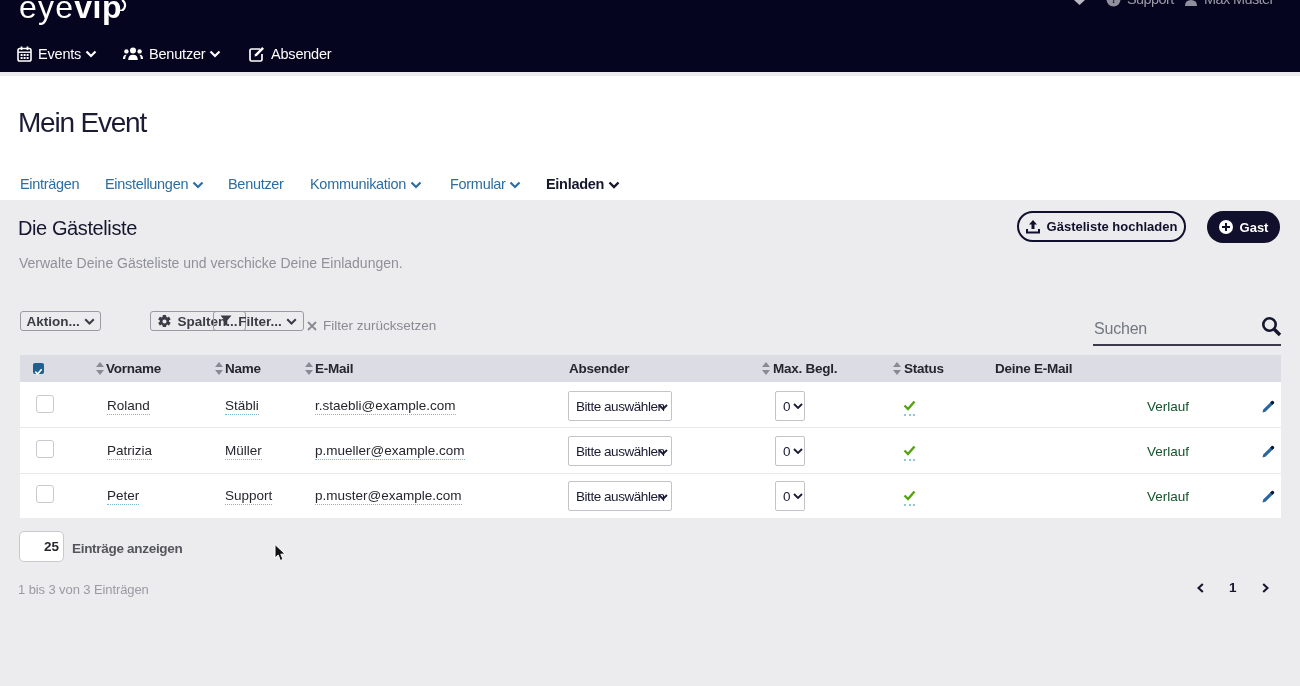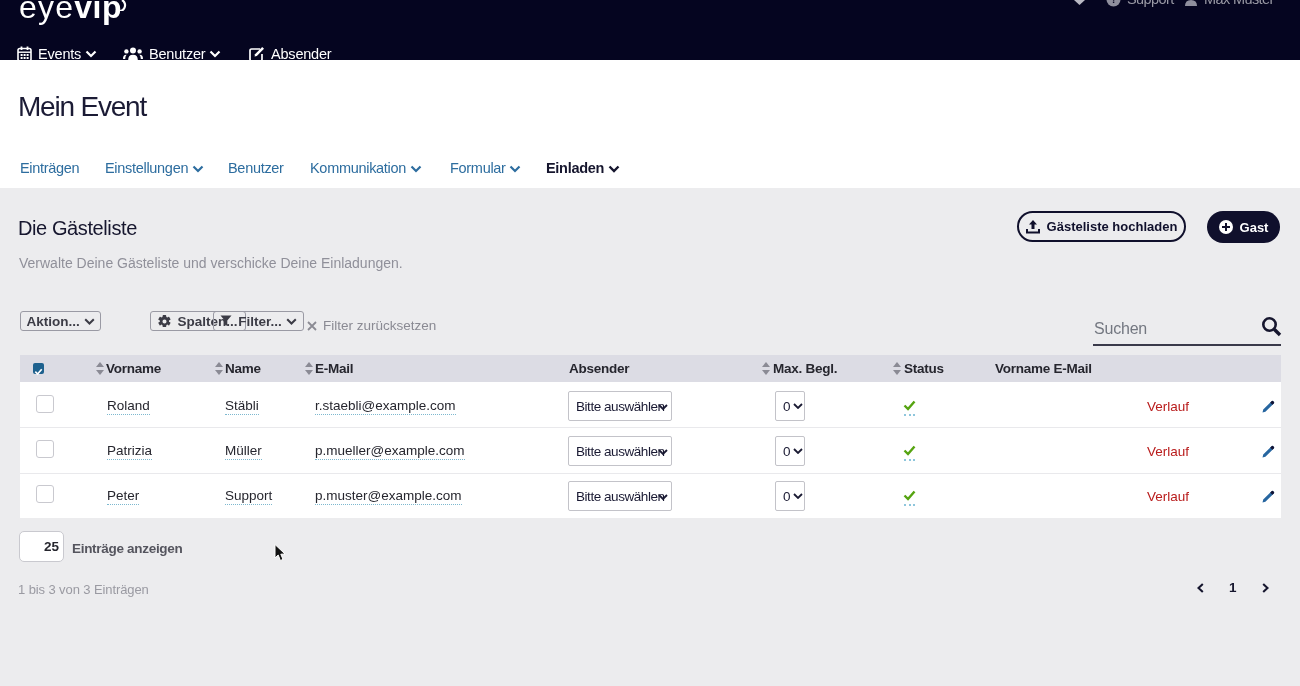--- a/index.html
+++ b/index.html
@@ -12,21 +12,21 @@
   .topbar { position:absolute; left:0; top:0; width:1300px; height:72px; background:#050520; }
   .logo { position:absolute; left:19px; top:-11px; color:#fff; font-size:32px; letter-spacing:1.2px; font-weight:400; }
   .logo b { font-weight:700; letter-spacing:0.5px; }
   .logoarc { position:absolute; left:115px; top:0; }
   .navitem { position:absolute; top:40px; height:28px; display:flex; align-items:center; color:#fff; font-size:14.5px; letter-spacing:-0.2px; font-weight:400; }
   .navitem svg { margin-right:6px; }
   .chev { margin-left:4px; }
   .topright { position:absolute; top:-9px; color:#9a9aa5; font-size:14.5px; letter-spacing:-0.6px; white-space:nowrap; }
 
   
-  .whitesec { position:absolute; left:0; top:60px; width:1300px; height:128px; background:#ffffff; }
+  .whitesec { position:absolute; left:0; top:76px; width:1300px; height:128px; background:#ffffff; }
   h1 { position:absolute; left:18px; top:31px; font-size:28px; font-weight:400; color:#1b1b35; letter-spacing:-1.2px; }
   .tab { position:absolute; top:100px; font-size:14.5px; letter-spacing:-0.3px; color:#2d6d9f; white-space:nowrap; }
   .tab.active { color:#16162e; font-weight:700; }
 
   
   .graysec { position:absolute; left:0; top:200px; width:1300px; height:486px; background:#ececee; }
   h2 { position:absolute; left:18px; top:17px; font-size:20px; font-weight:400; letter-spacing:-0.4px; color:#16162e; }
   .subtitle { position:absolute; left:19px; top:55px; font-size:14px; color:#90909a; }
   .btn-outline { position:absolute; left:1017px; top:11px; width:169px; height:31px; border:2px solid #10102c; border-radius:16px; background:transparent; color:#10102c; font-weight:700; font-size:13px; display:flex; align-items:center; justify-content:center; font-family:inherit; }
   .btn-solid { position:absolute; left:1207px; top:11px; width:73px; height:32px; border:none; border-radius:16px; background:#10102c; color:#fff; font-weight:700; font-size:13px; display:flex; align-items:center; justify-content:center; font-family:inherit; }
@@ -47,21 +47,21 @@
   .hcell { position:absolute; top:161px; font-size:13.5px; letter-spacing:-0.25px; font-weight:700; color:#26262e; white-space:nowrap; }
   .sort { position:absolute; top:162px; width:8px; height:13px; }
   .sort:before { content:""; position:absolute; left:0; top:0; border-left:4px solid transparent; border-right:4px solid transparent; border-bottom:5px solid #8a8a94; }
   .sort:after { content:""; position:absolute; left:0; bottom:0; border-left:4px solid transparent; border-right:4px solid transparent; border-top:5px solid #8a8a94; }
   .cell { position:absolute; font-size:13.5px; color:#26262e; white-space:nowrap; }
   .dotted { border-bottom:1px dotted #7db8cf; padding-bottom:1px; }
   .cb { position:absolute; width:18px; height:18px; border:1px solid #c9c9cf; border-radius:3px; background:#fff; }
   .cb-checked { position:absolute; left:33px; top:163px; width:11px; height:11px; background:#1e618e; border-radius:2px; }
   .sel { position:absolute; border:1px solid #c3c3c9; border-radius:2px; background:#fff; font-size:13.5px; color:#1a1a33; display:flex; align-items:center; padding-left:7px; overflow:hidden; white-space:nowrap; letter-spacing:-0.45px; }
   .selchev { position:absolute; right:3px; top:12px; }
-  .verlauf { color:#b91c1c; font-size:13.5px; position:absolute; }
+  .verlauf { color:#14532d; font-size:13.5px; position:absolute; }
 
   
   .sel25 { position:absolute; left:19px; top:331px; width:45px; height:31px; border:1px solid #c9c9cf; border-radius:5px; background:#fff; font-size:13.5px; font-weight:700; color:#26262e; display:flex; align-items:center; padding-left:24px; }
   .entries { position:absolute; left:72px; top:341px; font-size:13.5px; letter-spacing:-0.3px; font-weight:700; color:#55555e; }
   .count { position:absolute; left:18px; top:382px; font-size:13px; letter-spacing:-0.1px; color:#9a9aa2; }
   .pag { position:absolute; top:378px; color:#16162e; }
 </style>
 </head>
 <body>
 
@@ -186,21 +186,21 @@
     <span class="hcell" style="left:106px;">Vorname</span>
   <span class="sort" style="left:215px;"></span>
     <span class="hcell" style="left:225px;">Name</span>
   <span class="sort" style="left:305px;"></span>
     <span class="hcell" style="left:315px;">E-Mail</span>
   <span class="hcell" style="left:569px;">Absender</span>
   <span class="sort" style="left:762px;"></span>
     <span class="hcell" style="left:773px;">Max. Begl.</span>
   <span class="sort" style="left:893px;"></span>
     <span class="hcell" style="left:904px;">Status</span>
-  <span class="hcell" style="left:995px;">Vorname E-Mail</span>
+  <span class="hcell" style="left:995px;">Deine E-Mail</span>
 
   <div class="tbody">
     <div class="rowsep" style="top:45px;"></div>
     <div class="rowsep" style="top:91px;"></div>
   </div>
 
   <div class="cb" style="left:36px; top:195px;"></div>
   <span class="cell dotted" style="left:107px; top:198px;">Roland</span>
   <span class="cell dotted" style="left:225px; top:198px;">Stäbli</span>
   <span class="cell dotted" style="left:315px; top:198px;">r.staebli@example.com</span>

